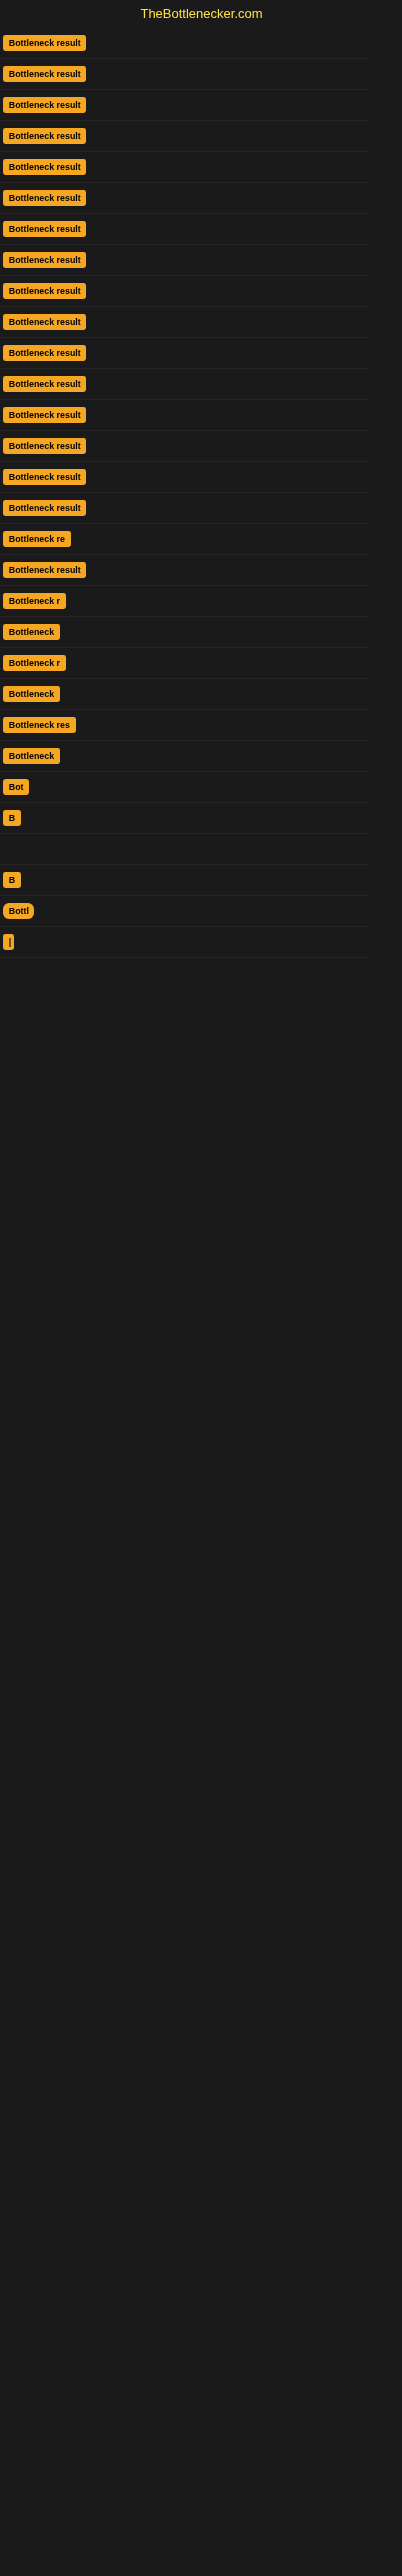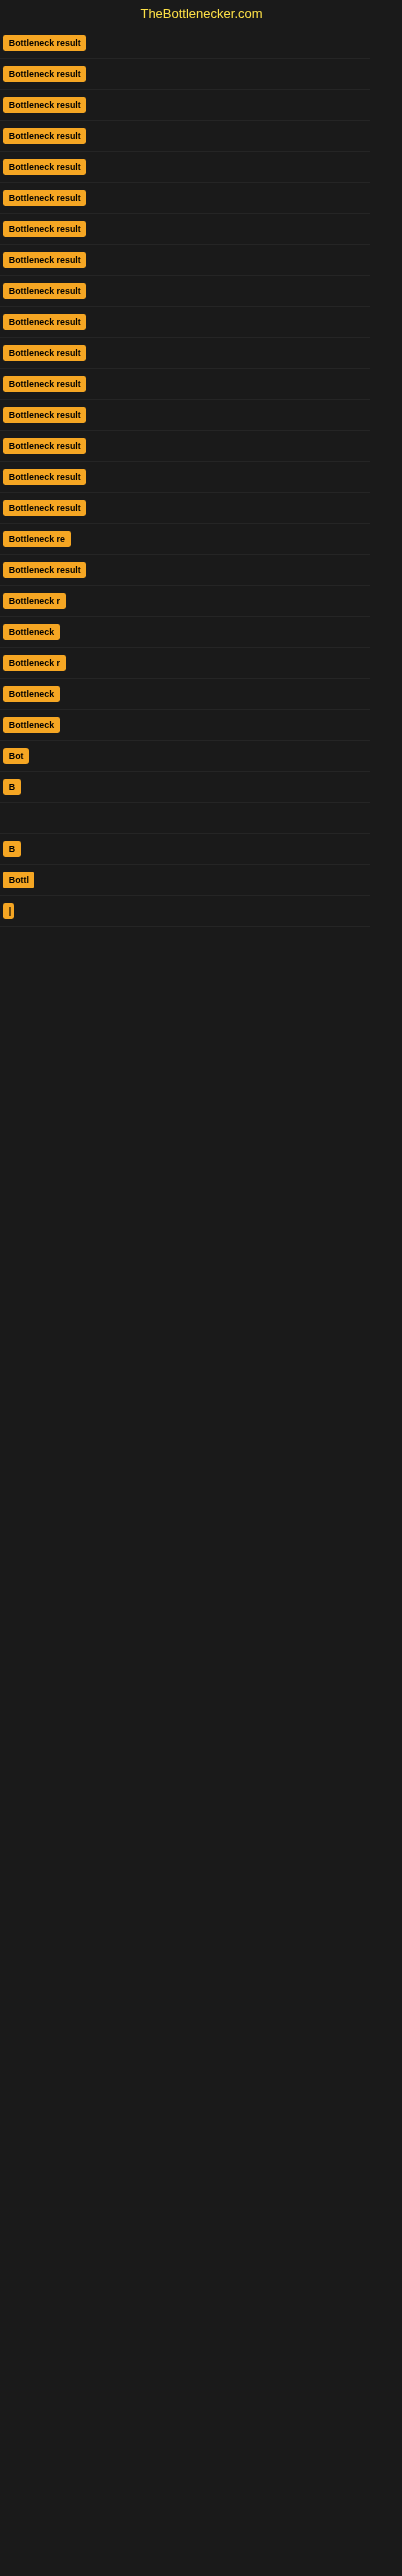--- a/index.html
+++ b/index.html
@@ -90,32 +90,35 @@
     <div style="display: flex; align-items: center; padding: 6.4px 3.2px; border-bottom: 0.8px solid rgb(37, 37, 37); min-height: 31px;">
       <span style="background-color: rgb(245, 166, 35); color: rgb(0, 0, 0); font-size: 8.9px; font-weight: bold; padding: 3.2px 5.6px; border-radius: 2.4px; white-space: nowrap; overflow: hidden; max-width: 60px; display: inline-block;">Bottleneck</span>
     </div>
     <div style="display: flex; align-items: center; padding: 6.4px 3.2px; border-bottom: 0.8px solid rgb(37, 37, 37); min-height: 31px;">
       <span style="background-color: rgb(245, 166, 35); color: rgb(0, 0, 0); font-size: 8.9px; font-weight: bold; padding: 3.2px 5.6px; border-radius: 2.4px; white-space: nowrap; overflow: hidden; max-width: 68px; display: inline-block;">Bottleneck r</span>
     </div>
     <div style="display: flex; align-items: center; padding: 6.4px 3.2px; border-bottom: 0.8px solid rgb(37, 37, 37); min-height: 31px;">
       <span style="background-color: rgb(245, 166, 35); color: rgb(0, 0, 0); font-size: 8.9px; font-weight: bold; padding: 3.2px 5.6px; border-radius: 2.4px; white-space: nowrap; overflow: hidden; max-width: 60px; display: inline-block;">Bottleneck</span>
     </div>
     <div style="display: flex; align-items: center; padding: 6.4px 3.2px; border-bottom: 0.8px solid rgb(37, 37, 37); min-height: 31px;">
+      <span style="background-color: rgb(245, 166, 35); color: rgb(0, 0, 0); font-size: 8.9px; font-weight: bold; padding: 3.2px 5.6px; border-radius: 2.4px; white-space: nowrap; overflow: hidden; max-width: 74px; display: inline-block;">Bottleneck res</span>
+    </div>
+    <div style="display: flex; align-items: center; padding: 6.4px 3.2px; border-bottom: 0.8px solid rgb(37, 37, 37); min-height: 31px;">
       <span style="background-color: rgb(245, 166, 35); color: rgb(0, 0, 0); font-size: 8.9px; font-weight: bold; padding: 3.2px 5.6px; border-radius: 2.4px; white-space: nowrap; overflow: hidden; max-width: 60px; display: inline-block;">Bottleneck</span>
     </div>
     <div style="display: flex; align-items: center; padding: 6.4px 3.2px; border-bottom: 0.8px solid rgb(37, 37, 37); min-height: 31px;">
       <span style="background-color: rgb(245, 166, 35); color: rgb(0, 0, 0); font-size: 8.9px; font-weight: bold; padding: 3.2px 5.6px; border-radius: 3px; white-space: nowrap; overflow: hidden; max-width: 32px; display: inline-block;">Bot</span>
     </div>
     <div style="display: flex; align-items: center; padding: 6.4px 3.2px; border-bottom: 0.8px solid rgb(37, 37, 37); min-height: 31px;">
       <span style="background-color: rgb(245, 166, 35); color: rgb(0, 0, 0); font-size: 8.9px; font-weight: bold; padding: 3.2px 5.6px; border-radius: 2.4px; white-space: nowrap; overflow: hidden; max-width: 17.7px; display: inline-block;">B</span>
     </div>
     <div style="display: flex; align-items: center; padding: 6.4px 3.2px; border-bottom: 0.8px solid rgb(37, 37, 37); min-height: 31px;"></div>
     <div style="display: flex; align-items: center; padding: 6.4px 3.2px; border-bottom: 0.8px solid rgb(37, 37, 37); min-height: 31px;">
       <span style="background-color: rgb(245, 166, 35); color: rgb(0, 0, 0); font-size: 8.9px; font-weight: bold; padding: 3.2px 5.6px; border-radius: 2.4px; white-space: nowrap; overflow: hidden; max-width: 17.7px; display: inline-block;">B</span>
     </div>
     <div style="display: flex; align-items: center; padding: 6.4px 3.2px; border-bottom: 0.8px solid rgb(37, 37, 37); min-height: 31px;">
-      <span style="background-color: rgb(245, 166, 35); color: rgb(0, 0, 0); font-size: 8.9px; font-weight: bold; padding: 3.2px 5.6px; border-radius: 1px; white-space: nowrap; overflow: hidden; max-width: 31px; display: inline-block;">Bottl</span>
+      <span style="background-color: rgb(245, 166, 35); color: rgb(0, 0, 0); font-size: 8.9px; font-weight: bold; padding: 3.2px 5.6px; border-radius: 6px; white-space: nowrap; overflow: hidden; max-width: 31px; display: inline-block;">Bottl</span>
     </div>
     <div style="display: flex; align-items: center; padding: 6.4px 3.2px; border-bottom: 0.8px solid rgb(37, 37, 37); min-height: 31px;">
       <span style="background-color: rgb(245, 166, 35); color: rgb(0, 0, 0); font-size: 8.9px; font-weight: bold; padding: 3.2px 5.6px; border-radius: 2.4px; white-space: nowrap; overflow: hidden; max-width: 6.4px; display: inline-block;">|</span>
     </div>
   </div>
 
 
 </body></html>

